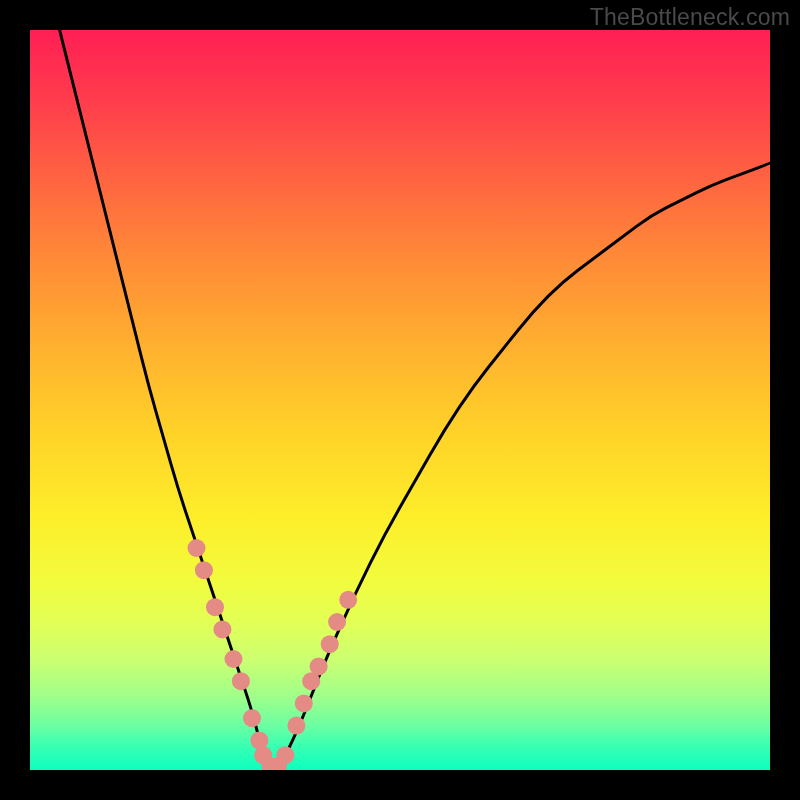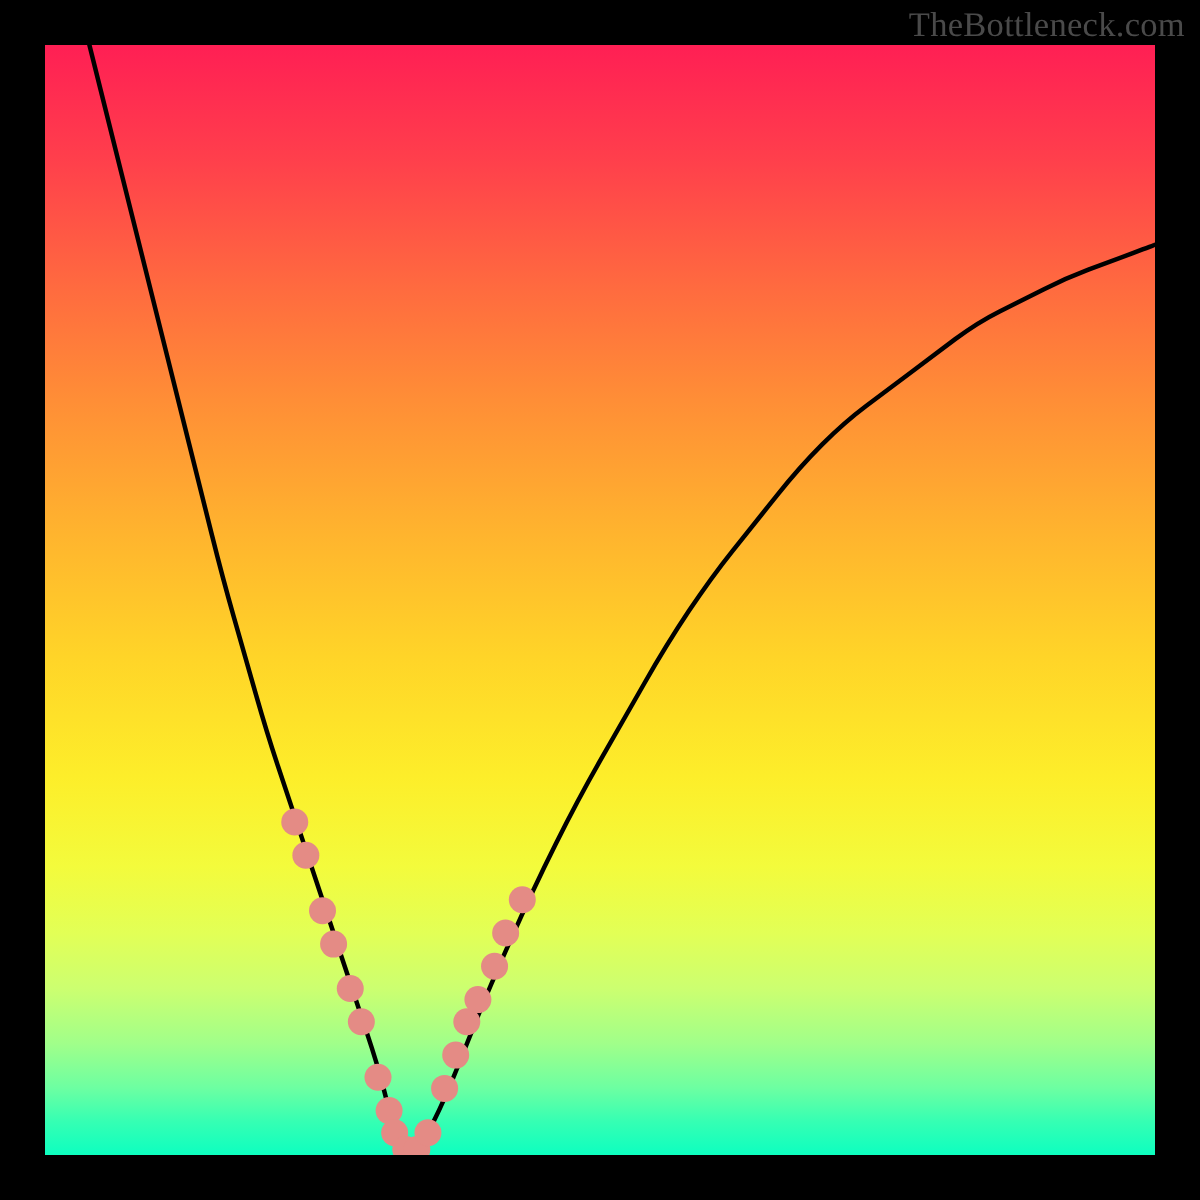--- a/index.html
+++ b/index.html
@@ -9,21 +9,20 @@
     height: 800px;
     overflow: hidden;
     background: #000;
     font-family: Arial, Helvetica, sans-serif;
   }
   .frame {
     position: relative;
     width: 800px;
     height: 664px;
     background: #000;
-    font-family: Liberation Serif, serif;
   }
   .plot-area {
     position: absolute;
     left: 30px;
     top: 30px;
     width: 740px;
     height: 740px;
     
     background: linear-gradient(
       to bottom,

